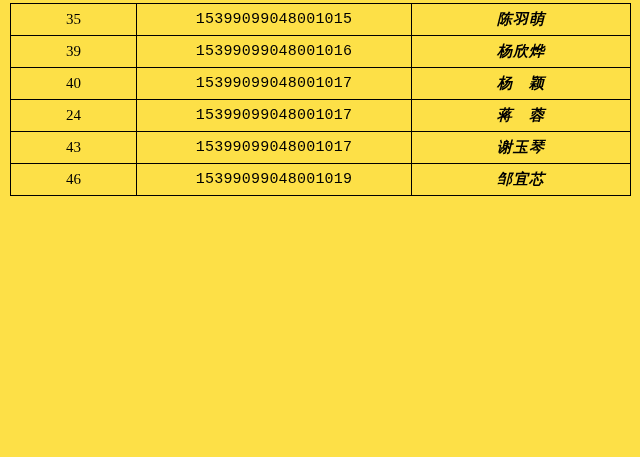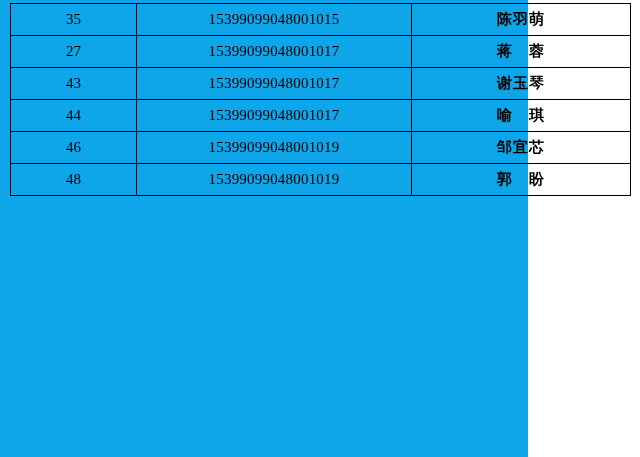--- a/index.html
+++ b/index.html
@@ -9,23 +9,23 @@
   }
   body {
     width: 640px;
     height: 457px;
     font-family: "Liberation Serif", "DejaVu Serif", serif;
     color: #000000;
     overflow: hidden;
   }
   .page {
     position: relative;
-    width: 528px;
+    width: 640px;
     height: 457px;
-    background: #0ea5e9;
+    background: #fde047;
   }
   table.roster {
     position: absolute;
     left: 10px;
     top: 3px;
     width: 620px;
     border-collapse: collapse;
     table-layout: fixed;
   }
   table.roster col.c-index { width: 126px; }
@@ -39,67 +39,68 @@
     vertical-align: middle;
     font-size: 15px;
     line-height: 31px;
     white-space: nowrap;
   }
   td.cell-index {
     font-family: "Liberation Serif", "DejaVu Serif", serif;
     font-size: 15px;
   }
   td.cell-id {
-    font-family: Liberation Serif, serif;
+    font-family: Liberation Mono, monospace;
     font-size: 15px;
     letter-spacing: 0.2px;
   }
   td.cell-name {
     font-family: "DejaVu Sans", "Liberation Sans", sans-serif;
     font-size: 15px;
     font-weight: 600;
     letter-spacing: 1px;
+    font-style: italic;
   }
 </style>
 </head>
 <body>
 
 <div class="page">
   <table class="roster">
     <colgroup>
       <col class="c-index">
       <col class="c-id">
       <col class="c-name">
     </colgroup>
     <tbody>
       <tr>
         <td class="cell-index">35</td>
         <td class="cell-id">15399099048001015</td>
         <td class="cell-name">陈羽萌</td>
       </tr>
       <tr>
-        <td class="cell-index">27</td>
+        <td class="cell-index">39</td>
+        <td class="cell-id">15399099048001016</td>
+        <td class="cell-name">杨欣烨</td>
+      </tr>
+      <tr>
+        <td class="cell-index">40</td>
+        <td class="cell-id">15399099048001017</td>
+        <td class="cell-name">杨　颖</td>
+      </tr>
+      <tr>
+        <td class="cell-index">24</td>
         <td class="cell-id">15399099048001017</td>
         <td class="cell-name">蒋　蓉</td>
       </tr>
       <tr>
         <td class="cell-index">43</td>
         <td class="cell-id">15399099048001017</td>
         <td class="cell-name">谢玉琴</td>
       </tr>
       <tr>
-        <td class="cell-index">44</td>
-        <td class="cell-id">15399099048001017</td>
-        <td class="cell-name">喻　琪</td>
-      </tr>
-      <tr>
         <td class="cell-index">46</td>
         <td class="cell-id">15399099048001019</td>
         <td class="cell-name">邹宜芯</td>
-      </tr>
-      <tr>
-        <td class="cell-index">48</td>
-        <td class="cell-id">15399099048001019</td>
-        <td class="cell-name">郭　盼</td>
       </tr>
     </tbody>
   </table>
 </div>
 
 </body></html>

